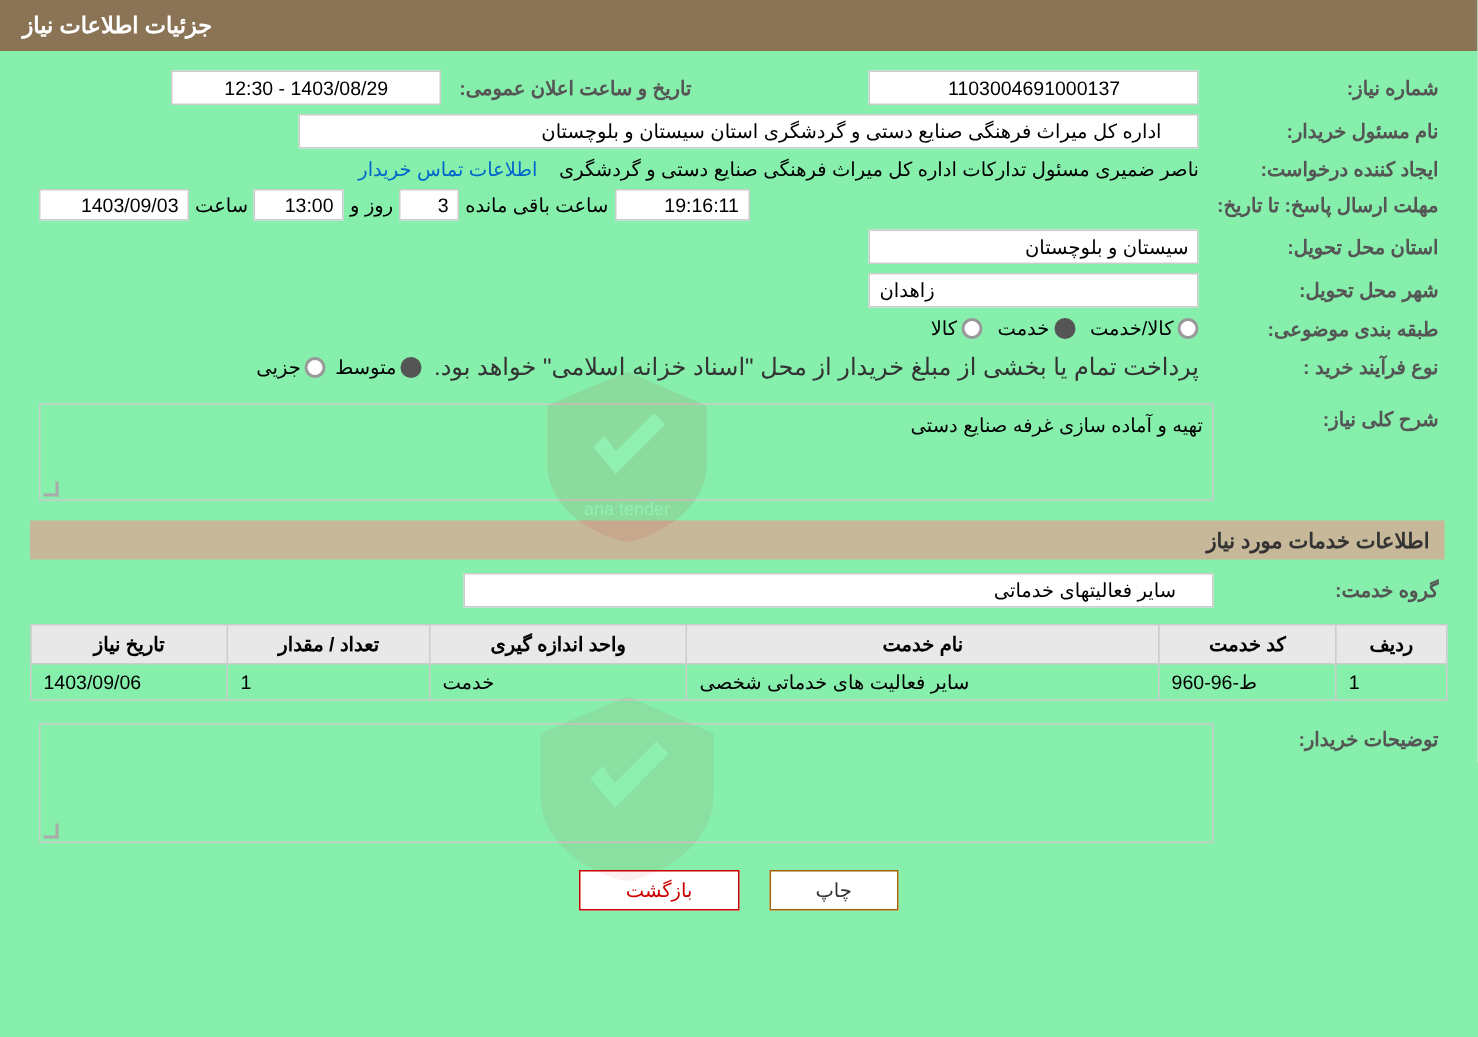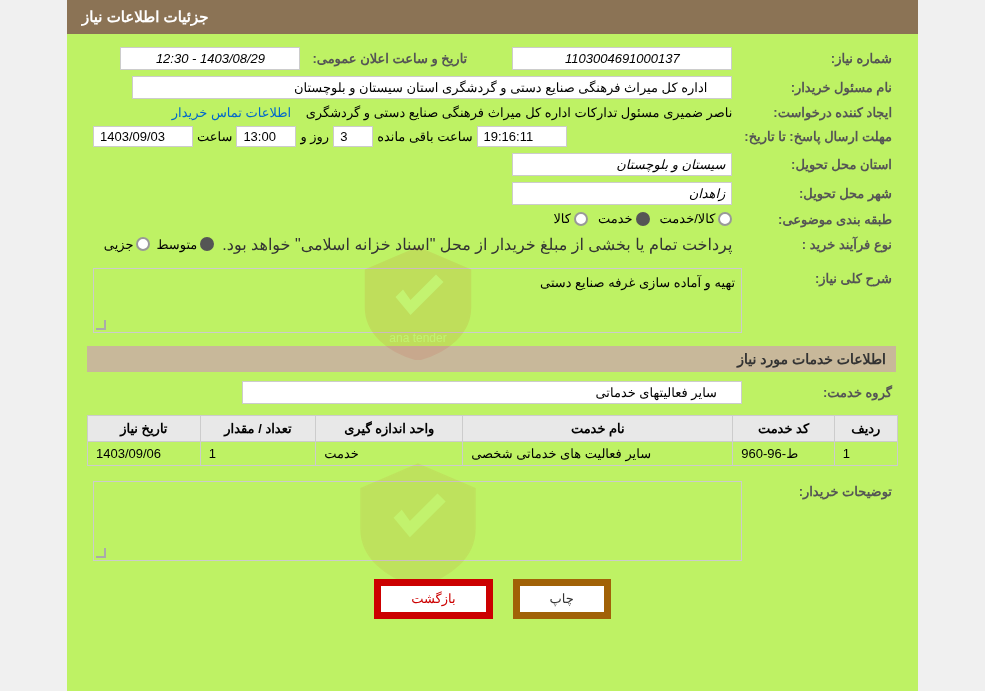--- a/index.html
+++ b/index.html
@@ -3,23 +3,23 @@
   <meta charset="utf-8">
   <style>
     * { box-sizing: border-box; margin: 0; padding: 0; }
     body {
       font-family: Tahoma, Arial, sans-serif;
       font-size: 13px;
       background: #f0f0f0;
       direction: rtl;
     }
     .page-wrapper {
-      width: 851px;
+      width: 985px;
       min-height: 691px;
-      background: #bef264;
+      background: #86efac;
       margin: 0 auto;
     }
     .header-bar {
       background: #8b7355;
       color: #fff;
       text-align: left;
       padding: 8px 15px;
       font-size: 15px;
       font-weight: bold;
     }
@@ -51,40 +51,39 @@
     }
     .value-cell {
       text-align: right;
     }
     .input-box {
       border: 1px solid #ccc;
       background: #fff;
       padding: 3px 6px;
       display: inline-block;
       min-width: 180px;
-      font-style: italic;
     }
     .input-box-wide {
       border: 1px solid #ccc;
       background: #fff;
       padding: 3px 24px;
       display: inline-block;
       min-width: 450px;
     }
     .link-text {
       color: #0066cc;
       text-decoration: none;
     }
     .small-box {
       border: 1px solid #ccc;
       background: #fff;
       padding: 2px 6px;
       display: inline-block;
       min-width: 80px;
-      text-align: left;
+      text-align: right;
     }
     .radio-group {
       display: inline-flex;
       align-items: center;
       gap: 10px;
     }
     .radio-item {
       display: inline-flex;
       align-items: center;
       gap: 3px;
@@ -122,24 +121,24 @@
       background: #fafafa;
     }
     .bottom-buttons {
       display: flex;
       justify-content: center;
       gap: 20px;
       margin: 15px 0;
     }
     .btn {
       padding: 5px 30px;
-      border: 7px solid #a16207;
+      border: 1px solid #a16207;
       cursor: pointer;
       font-size: 13px;
-      font-family: Liberation Serif, serif;
+      font-family: Liberation Sans, sans-serif;
     }
     .btn-print {
       background: #fff;
       color: #333;
     }
     .btn-back {
       background: #fff;
       color: #cc0000;
       border-color: #cc0000;
     }
@@ -247,21 +246,21 @@
         <tr>
           <td class="label-cell">استان محل تحویل:</td>
           <td class="value-cell" colspan="3">
             <div class="input-box" style="min-width:220px; text-align:right;">سیستان و بلوچستان</div>
           </td>
         </tr>
 
         <tr>
           <td class="label-cell">شهر محل تحویل:</td>
           <td class="value-cell" colspan="3">
-            <div class="input-box" style="min-width:220px; text-align:right;">زاهدان</div>
+            <div class="input-box" style="min-width:220px; text-align:left;">زاهدان</div>
           </td>
         </tr>
 
         <tr>
           <td class="label-cell">طبقه بندی موضوعی:</td>
           <td class="value-cell" colspan="3">
             <div class="radio-group">
               <div class="radio-item">
                 <span class="radio-circle"></span>
                 <span>کالا/خدمت</span>

